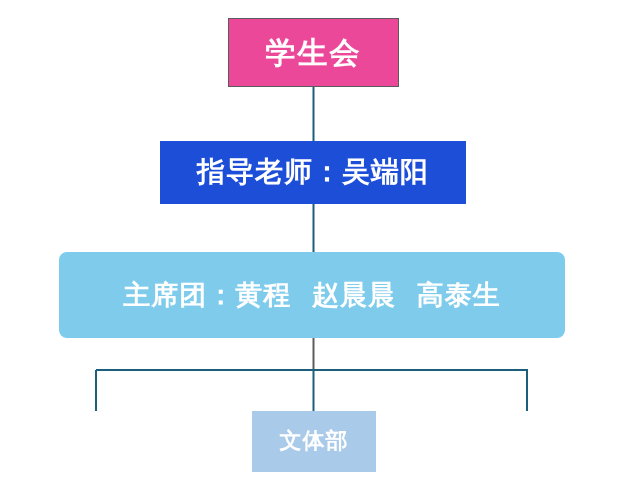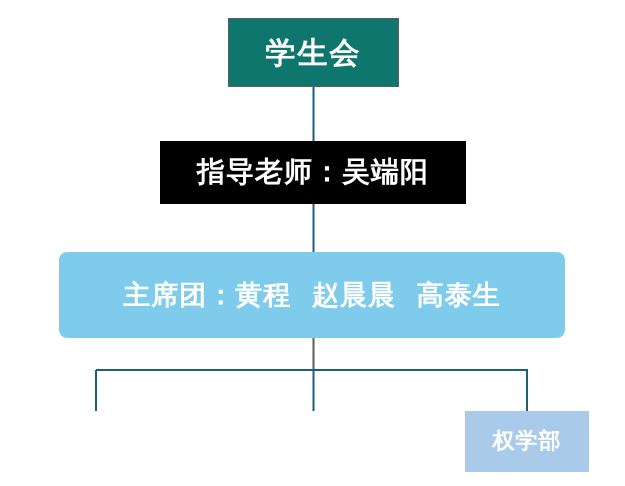--- a/index.html
+++ b/index.html
@@ -100,23 +100,23 @@
 
     <line x1="313.5" y1="338" x2="313.5" y2="371" stroke="#5c5c5c" stroke-width="2"></line>
 
     <line x1="96" y1="370" x2="528" y2="370" stroke="#1b5f7b" stroke-width="2"></line>
 
     <line x1="96" y1="370" x2="96" y2="411" stroke="#1b5f7b" stroke-width="2"></line>
     <line x1="313.5" y1="370" x2="313.5" y2="411" stroke="#1b5f7b" stroke-width="2"></line>
     <line x1="527" y1="370" x2="527" y2="411" stroke="#1b5f7b" stroke-width="2"></line>
   </svg>
 
-  <div class="node node-root" style="background:#0f766e">学生会</div>
+  <div class="node node-root" style="background:#ec4899">学生会</div>
 
-  <div class="node node-advisor" style="background:#000000">指导老师：吴端阳</div>
+  <div class="node node-advisor" style="background:#1d4ed8">指导老师：吴端阳</div>
 
   <div class="node node-presidium" style="background:#7ecbec">主席团：黄程  赵晨晨  高泰生</div>
 
 
+  <div class="node node-dept node-dept-2" style="background:#a9cbe9">文体部</div>
 
-  <div class="node node-dept node-dept-3" style="background:#a9cbe9">权学部</div>
 
 </div>
 
 </body></html>

